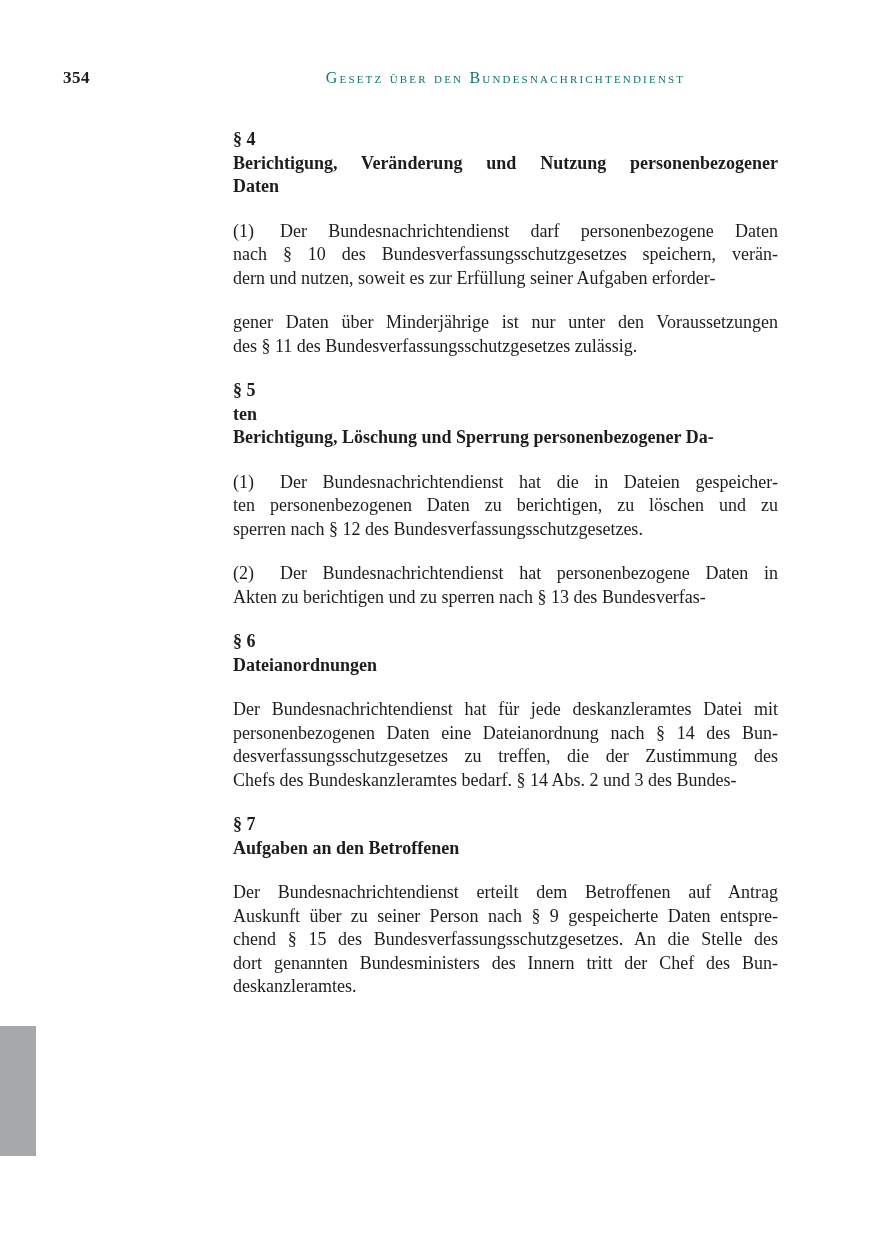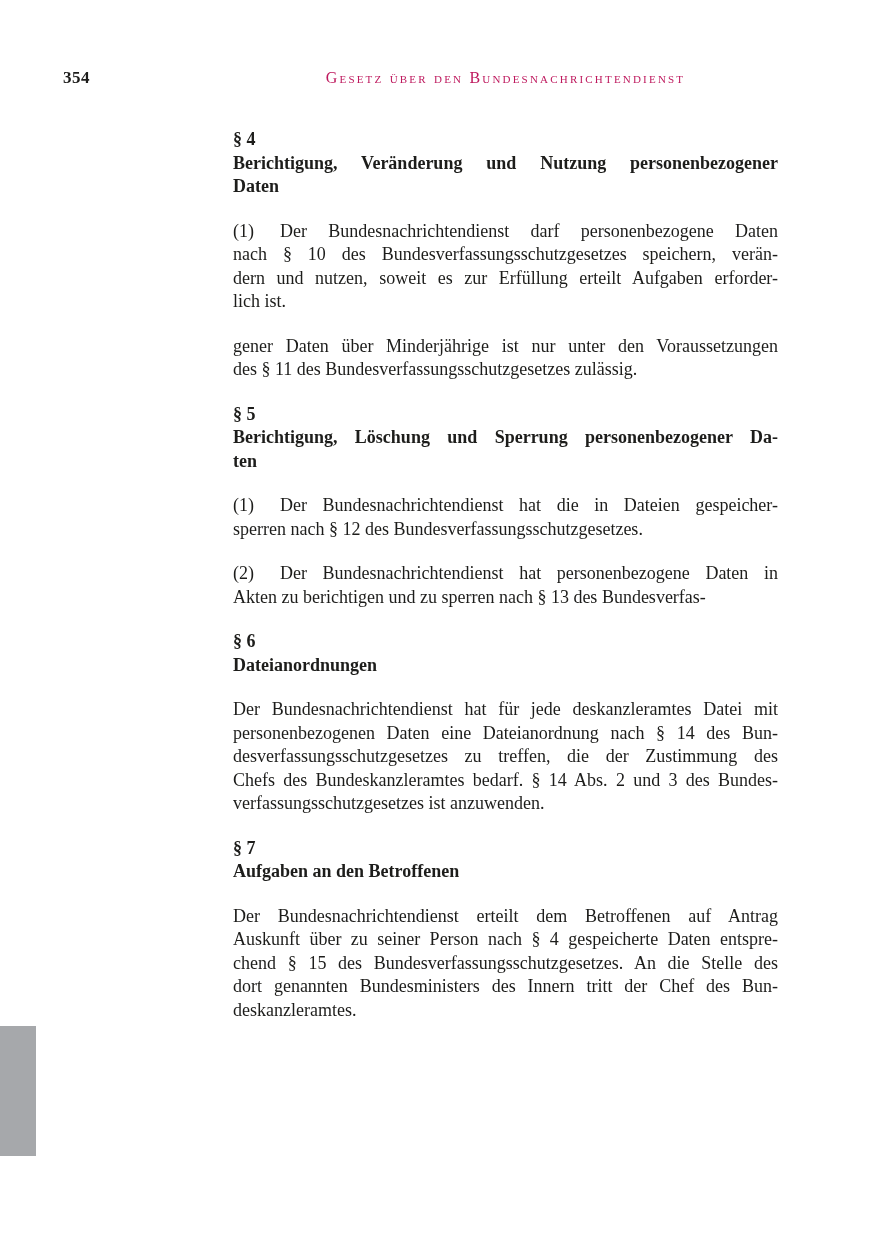--- a/index.html
+++ b/index.html
@@ -17,21 +17,21 @@
   .page-number {
     position: absolute; left: 63px; top: 2px;
     font-size: 17px; font-weight: bold; letter-spacing: 0.5px; color: #1d1d1b;
   }
   .running-title {
     position: absolute; left: 233px; width: 545px; top: 3px;
     text-align: center;
     font-variant: small-caps;
     font-size: 16px;
     letter-spacing: 2.2px;
-    color: #be185d;
+    color: #0f766e;
     white-space: nowrap;
   }
   
   .content-column {
     position: absolute;
     left: 233px; top: 128px;
     width: 545px;
     font-size: 18px;
     line-height: 23.5px;
   }
@@ -68,73 +68,72 @@
       <div class="block sec-head">
         <div class="sec-num">§ 4</div>
         <div class="sec-title lines">
           <div class="line">Berichtigung, Veränderung und Nutzung personenbezogener</div>
           <div class="line">Daten</div>
         </div>
       </div>
       <div class="para lines">
         <div class="line"><span class="para-label">(1)</span><span>Der Bundesnachrichtendienst darf personenbezogene Daten</span></div>
         <div class="line">nach § 10 des Bundesverfassungsschutzgesetzes speichern, verän-</div>
-        <div class="line">dern und nutzen, soweit es zur Erfüllung erteilt Aufgaben erforder-</div>
-        <div class="line">lich ist.</div>
+        <div class="line">dern und nutzen, soweit es zur Erfüllung seiner Aufgaben erforder-</div>
       </div>
       <div class="para lines">
         <div class="line">gener Daten über Minderjährige ist nur unter den Voraussetzungen</div>
         <div class="line">des § 11 des Bundesverfassungsschutzgesetzes zulässig.</div>
       </div>
     </div>
 
     <div class="sec">
       <div class="block sec-head">
         <div class="sec-num">§ 5</div>
         <div class="sec-title lines">
+          <div class="line">ten</div>
           <div class="line">Berichtigung, Löschung und Sperrung personenbezogener Da-</div>
-          <div class="line">ten</div>
         </div>
       </div>
       <div class="para lines">
         <div class="line"><span class="para-label">(1)</span><span>Der Bundesnachrichtendienst hat die in Dateien gespeicher-</span></div>
+        <div class="line">ten personenbezogenen Daten zu berichtigen, zu löschen und zu</div>
         <div class="line">sperren nach § 12 des Bundesverfassungsschutzgesetzes.</div>
       </div>
       <div class="para lines">
         <div class="line"><span class="para-label">(2)</span><span>Der Bundesnachrichtendienst hat personenbezogene Daten in</span></div>
         <div class="line">Akten zu berichtigen und zu sperren nach § 13 des Bundesverfas-</div>
       </div>
     </div>
 
     <div class="sec">
       <div class="block sec-head">
         <div class="sec-num">§ 6</div>
         <div class="sec-title lines">
           <div class="line">Dateianordnungen</div>
         </div>
       </div>
       <div class="para lines">
         <div class="line">Der Bundesnachrichtendienst hat für jede deskanzleramtes Datei mit</div>
         <div class="line">personenbezogenen Daten eine Dateianordnung nach § 14 des Bun-</div>
         <div class="line">desverfassungsschutzgesetzes zu treffen, die der Zustimmung des</div>
         <div class="line">Chefs des Bundeskanzleramtes bedarf. § 14 Abs. 2 und 3 des Bundes-</div>
-        <div class="line">verfassungsschutzgesetzes ist anzuwenden.</div>
       </div>
     </div>
 
     <div class="sec">
       <div class="block sec-head">
         <div class="sec-num">§ 7</div>
         <div class="sec-title lines">
           <div class="line">Aufgaben an den Betroffenen</div>
         </div>
       </div>
       <div class="para lines">
         <div class="line">Der Bundesnachrichtendienst erteilt dem Betroffenen auf Antrag</div>
-        <div class="line">Auskunft über zu seiner Person nach § 4 gespeicherte Daten entspre-</div>
+        <div class="line">Auskunft über zu seiner Person nach § 9 gespeicherte Daten entspre-</div>
         <div class="line">chend § 15 des Bundesverfassungsschutzgesetzes. An die Stelle des</div>
         <div class="line">dort genannten Bundesministers des Innern tritt der Chef des Bun-</div>
         <div class="line">deskanzleramtes.</div>
       </div>
     </div>
 
   </div>
 
   <div class="margin-marker" style="background-color: rgb(166, 168, 171);"></div>
 

